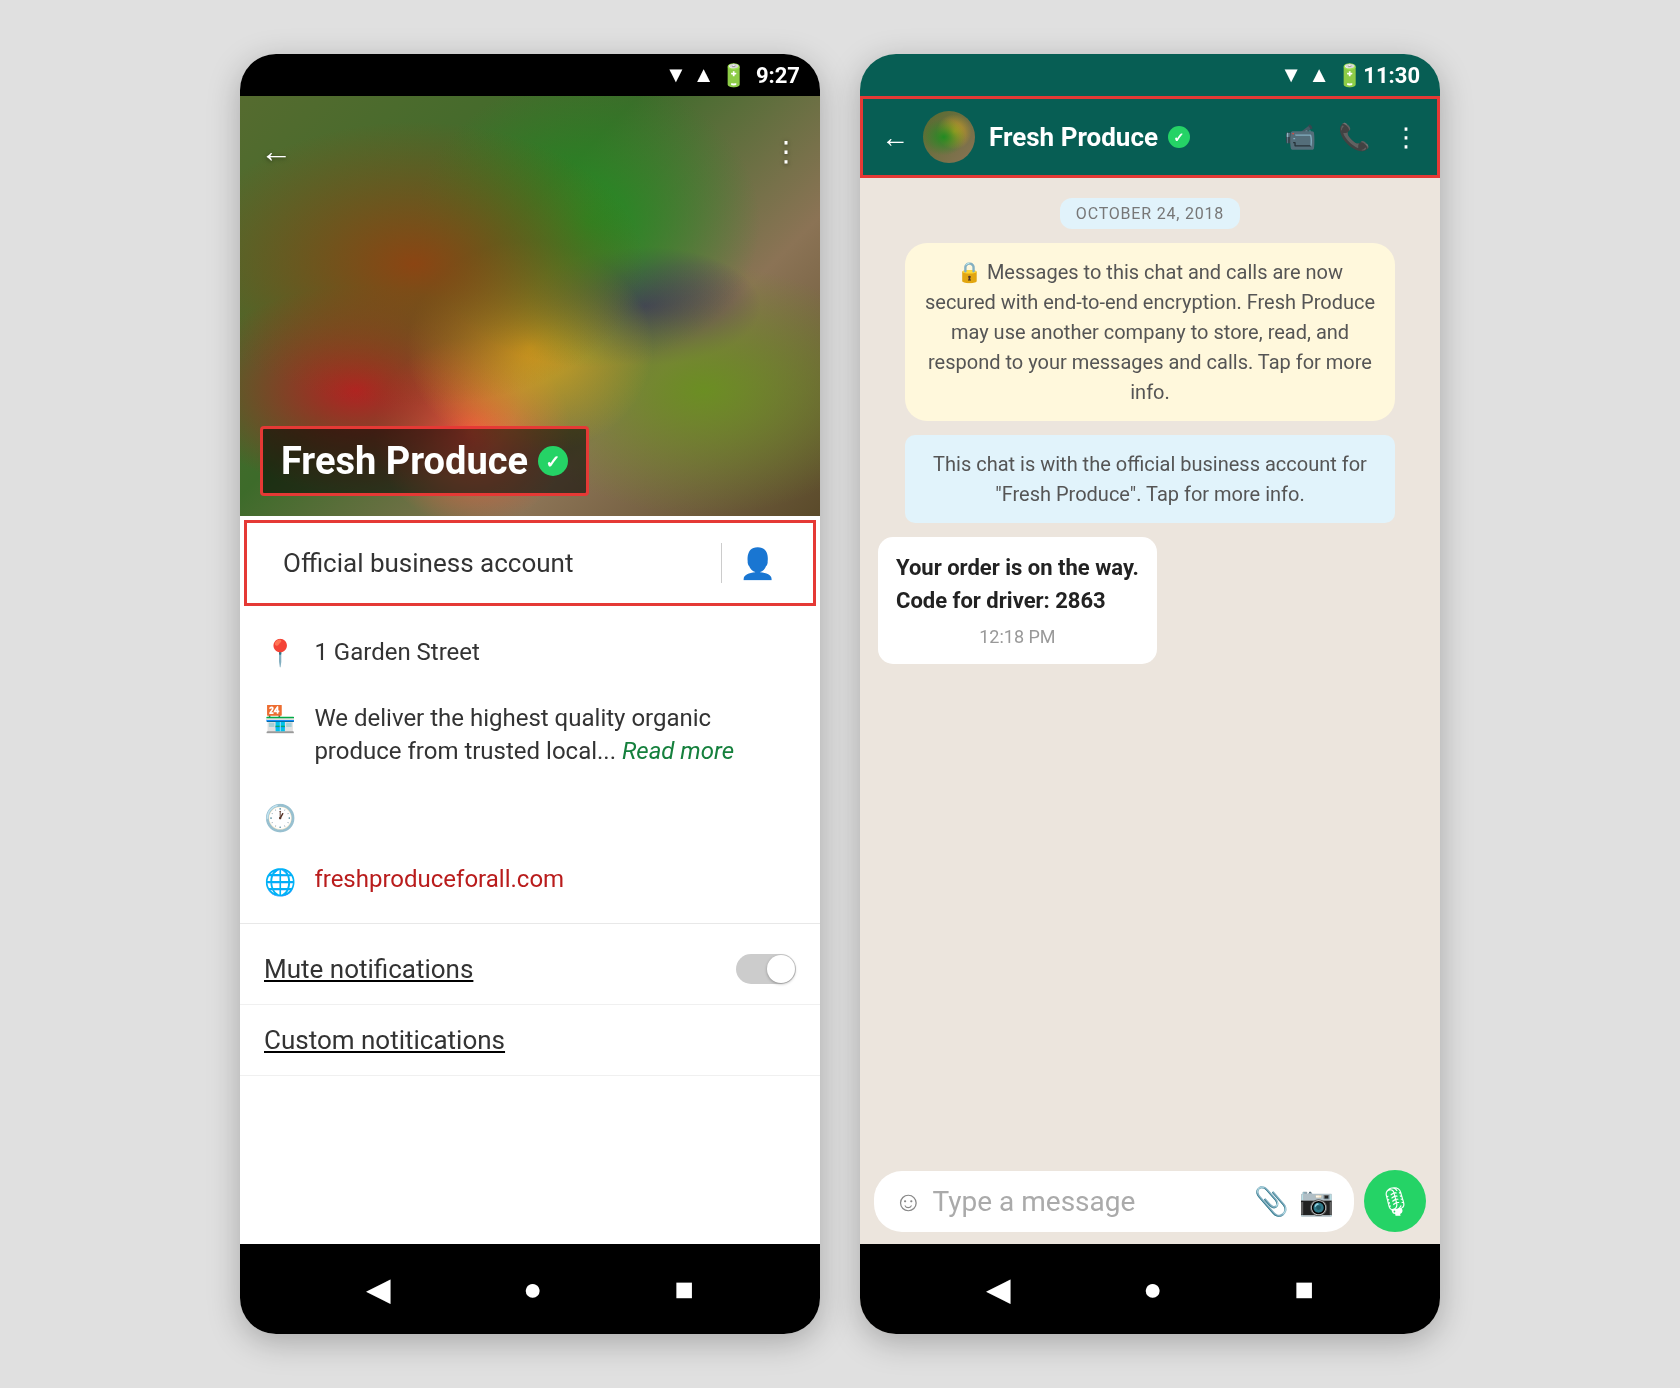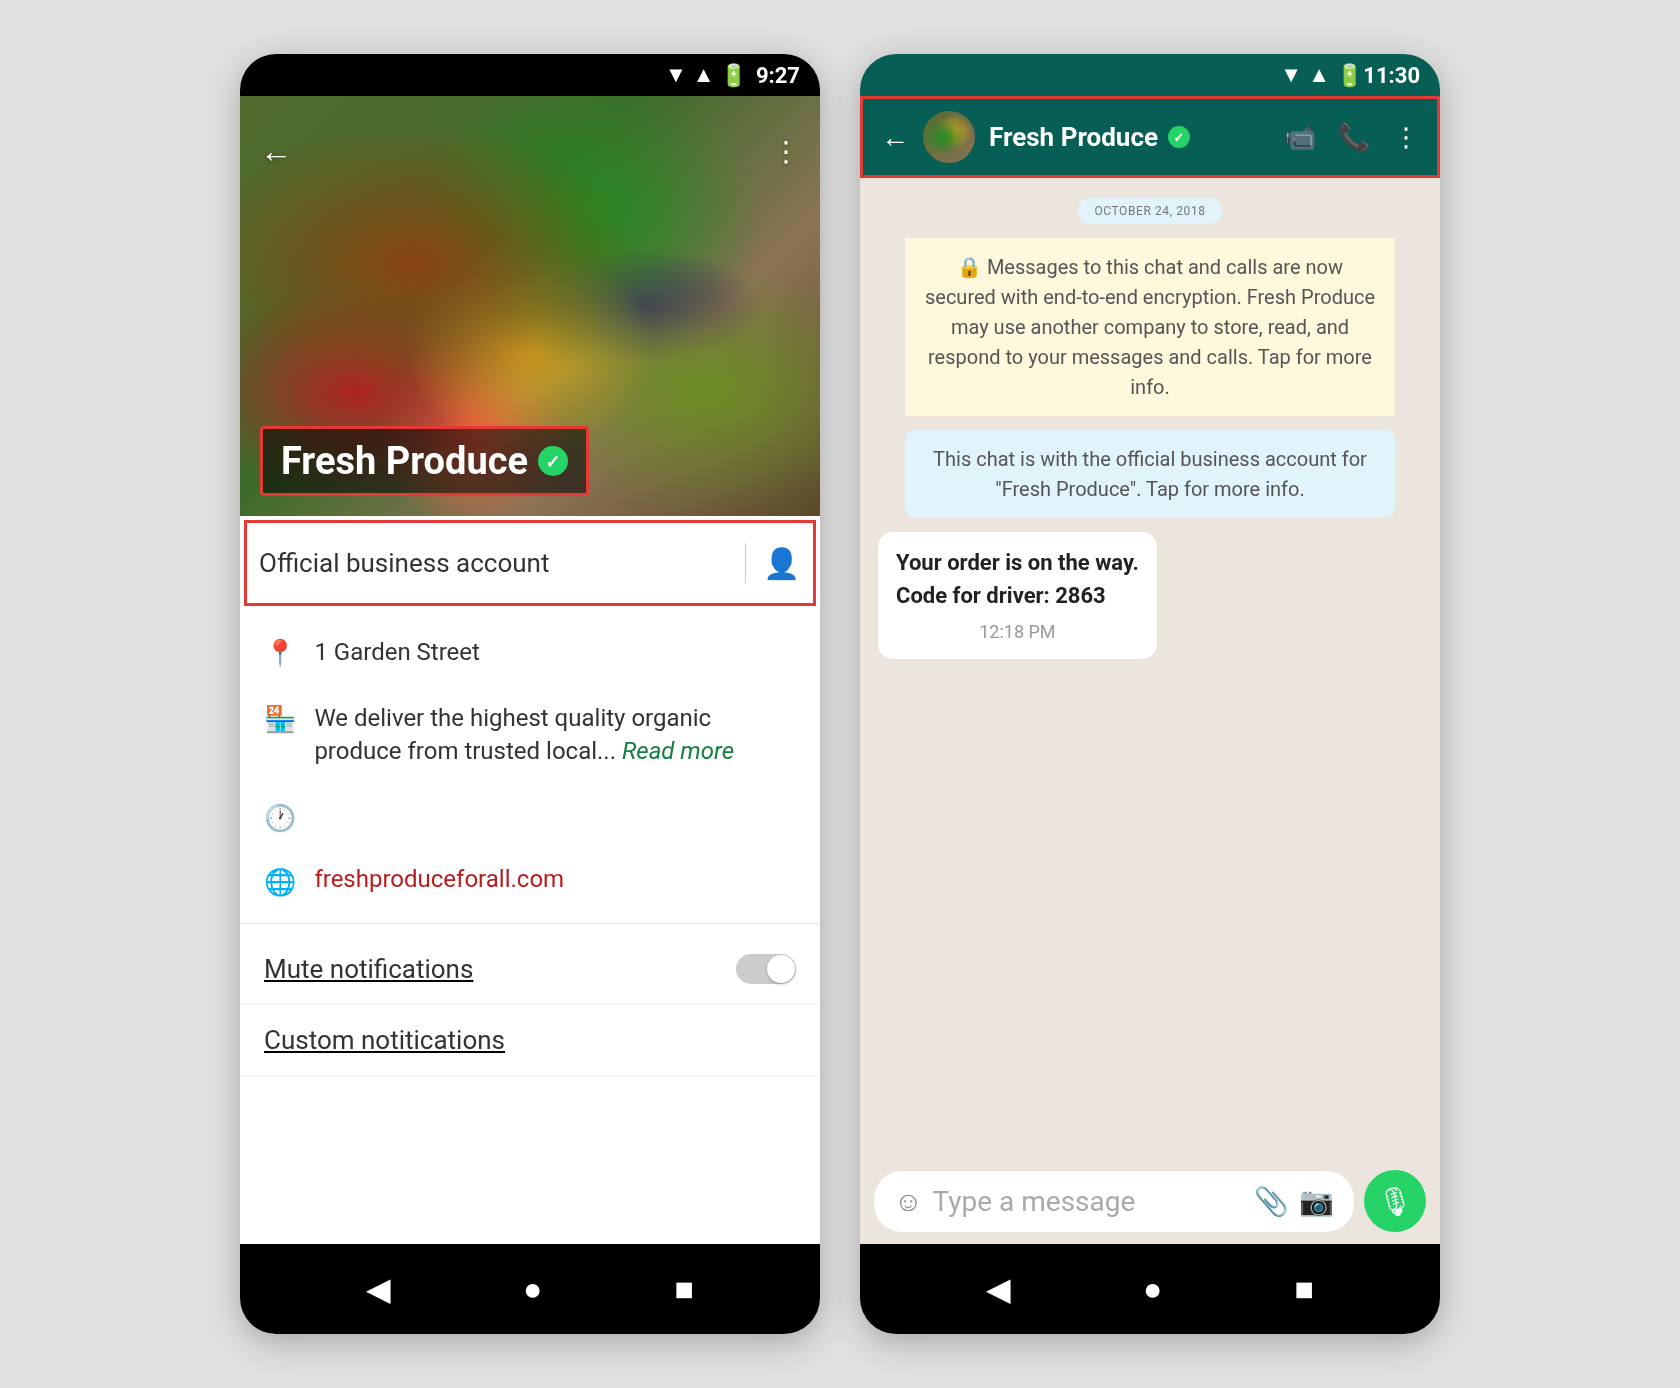--- a/index.html
+++ b/index.html
@@ -107,21 +107,21 @@
       display: flex; align-items: center; justify-content: center;
       color: #fff;
       font-size: 18px;
       font-weight: bold;
     }
 
     
     .official-row {
       display: flex;
       align-items: center;
-      padding: 20px 12px;
+      padding: 20px 36px;
       border-bottom: 1px solid #e0e0e0;
       border: 3px solid #e53935;
       margin: 4px;
     }
     .official-text {
       flex: 1;
       font-size: 26px;
       color: #333;
     }
     .divider-v {
@@ -306,29 +306,29 @@
       padding: 20px 18px;
       display: flex;
       flex-direction: column;
       gap: 14px;
     }
 
     .date-chip {
       align-self: center;
       background: #E1F3FB;
       color: #777;
-      font-size: 12px;
+      font-size: 16px;
       padding: 6px 16px;
       border-radius: 12px;
       letter-spacing: 0.05em;
     }
 
     .system-msg {
       background: #FFF8DC;
-      border-radius: 2px;
+      border-radius: 22px;
       padding: 14px 18px;
       font-size: 20px;
       color: #555;
       text-align: center;
       line-height: 1.5;
       max-width: 90%;
       align-self: center;
     }
 
     .system-msg-blue {

